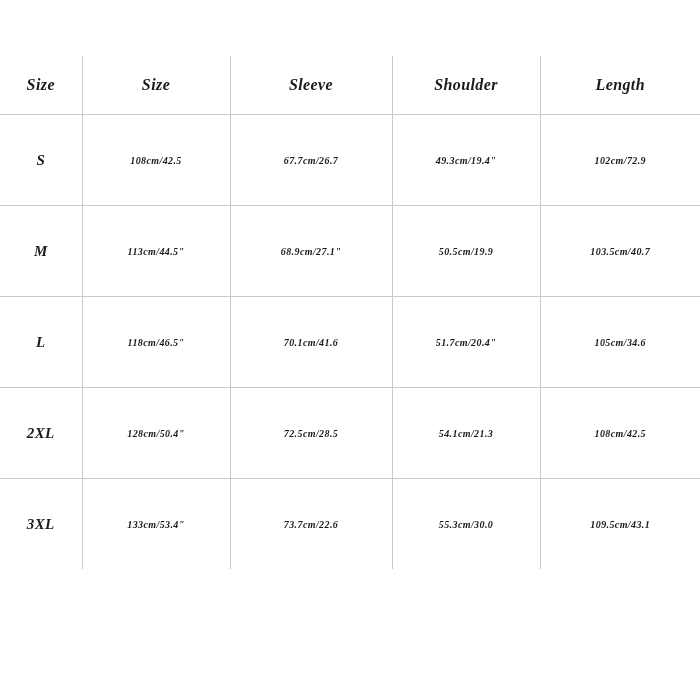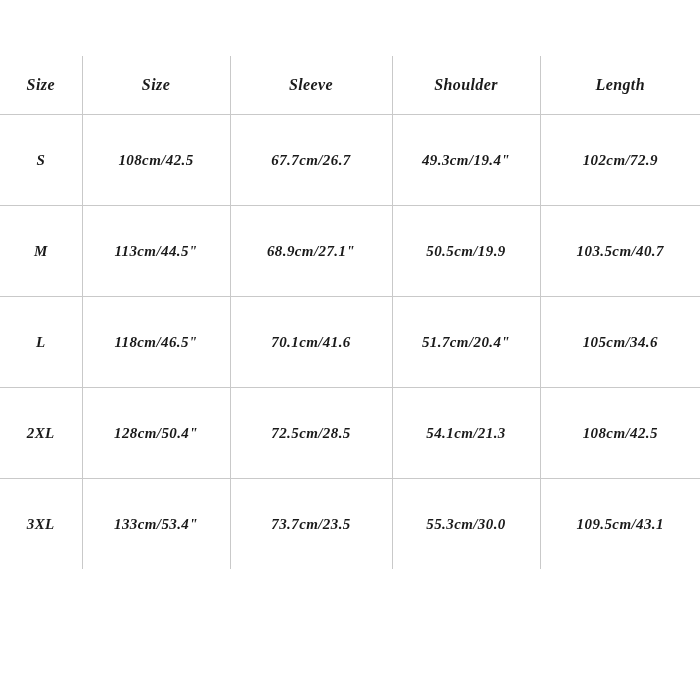--- a/index.html
+++ b/index.html
@@ -45,21 +45,21 @@
     letter-spacing: 0.4px;
     padding: 0;
   }
   .size-table th {
     height: 58px;
     font-size: 16px;
     font-weight: 700;
   }
   .size-table td {
     height: 90px;
-    font-size: 15px;
+    font-size: 10px;
     font-weight: 700;
   }
   .size-table td.size-cell {
     font-size: 15px;
   }
   
   .size-table tr th:first-child,
   .size-table tr td:first-child { border-left: none; }
   .size-table tr th:last-child,
   .size-table tr td:last-child { border-right: none; text-align: center; }
@@ -112,19 +112,19 @@
       <tr>
         <td class="size-cell">2XL</td>
         <td>128cm/50.4"</td>
         <td>72.5cm/28.5</td>
         <td>54.1cm/21.3</td>
         <td>108cm/42.5</td>
       </tr>
       <tr>
         <td class="size-cell">3XL</td>
         <td>133cm/53.4"</td>
-        <td>73.7cm/23.5</td>
+        <td>73.7cm/22.6</td>
         <td>55.3cm/30.0</td>
         <td>109.5cm/43.1</td>
       </tr>
     </tbody>
   </table>
 </div>
 
 </body></html>

